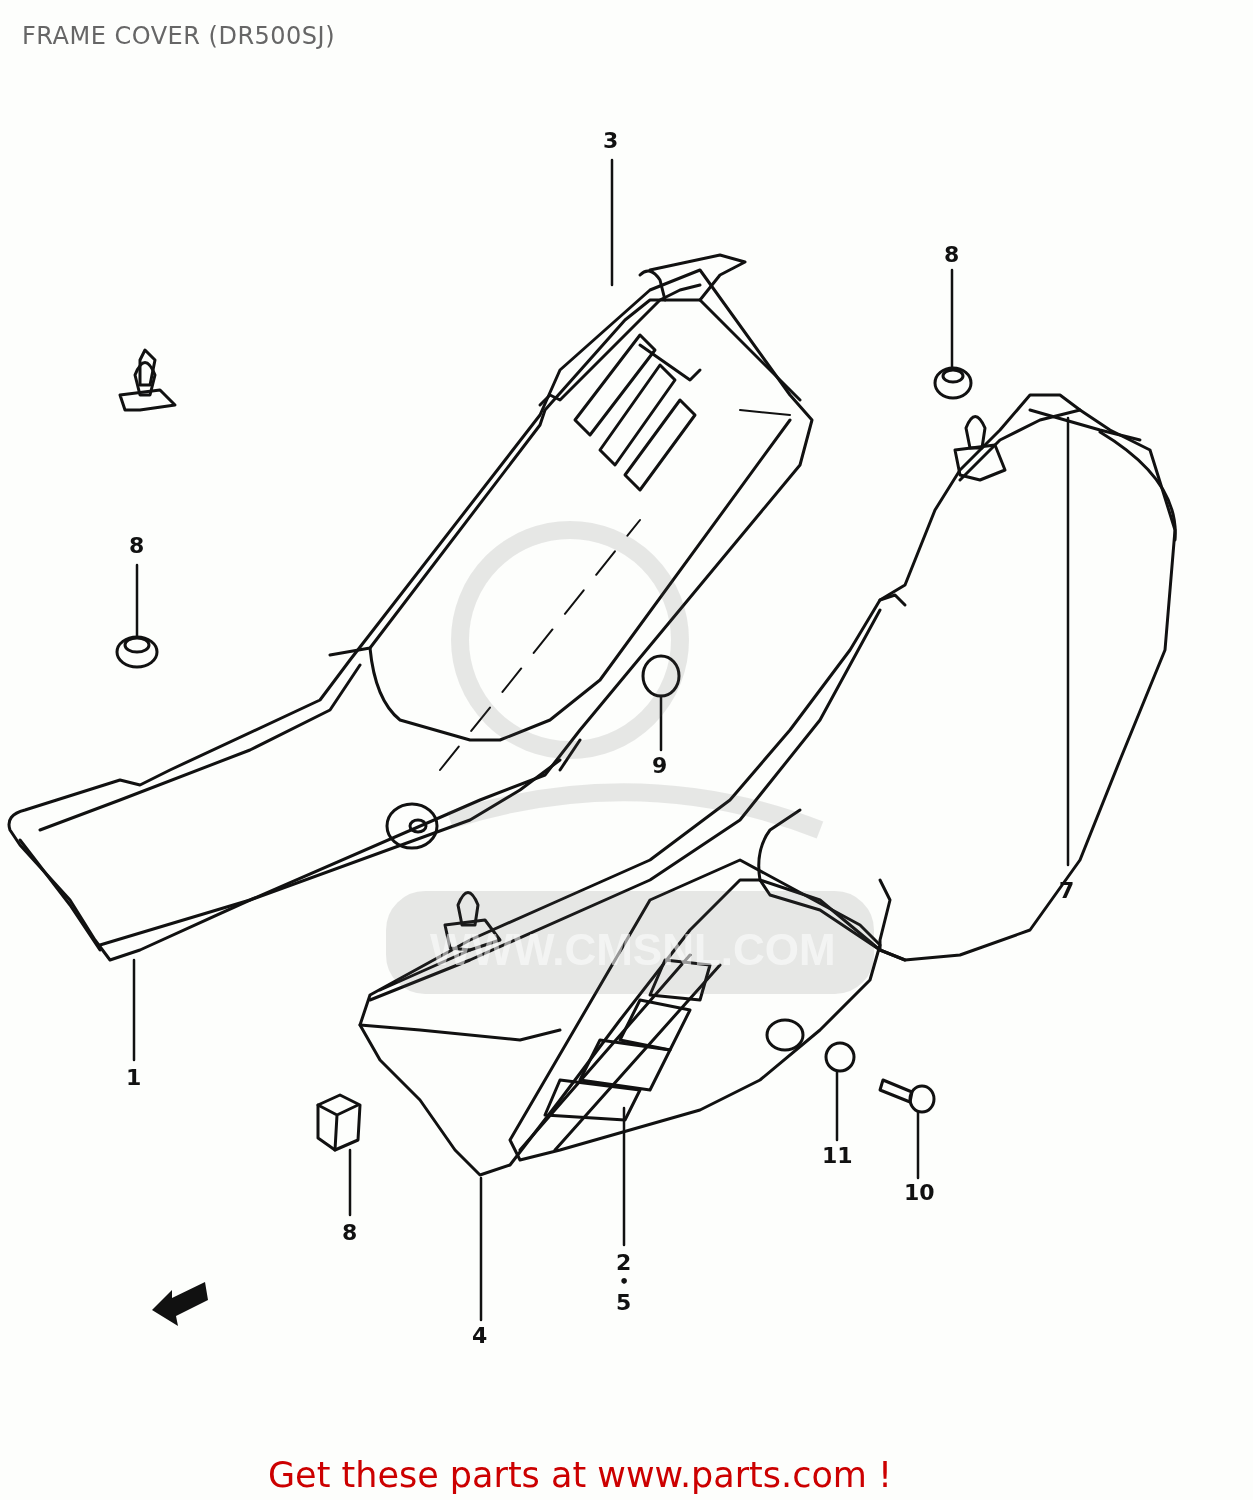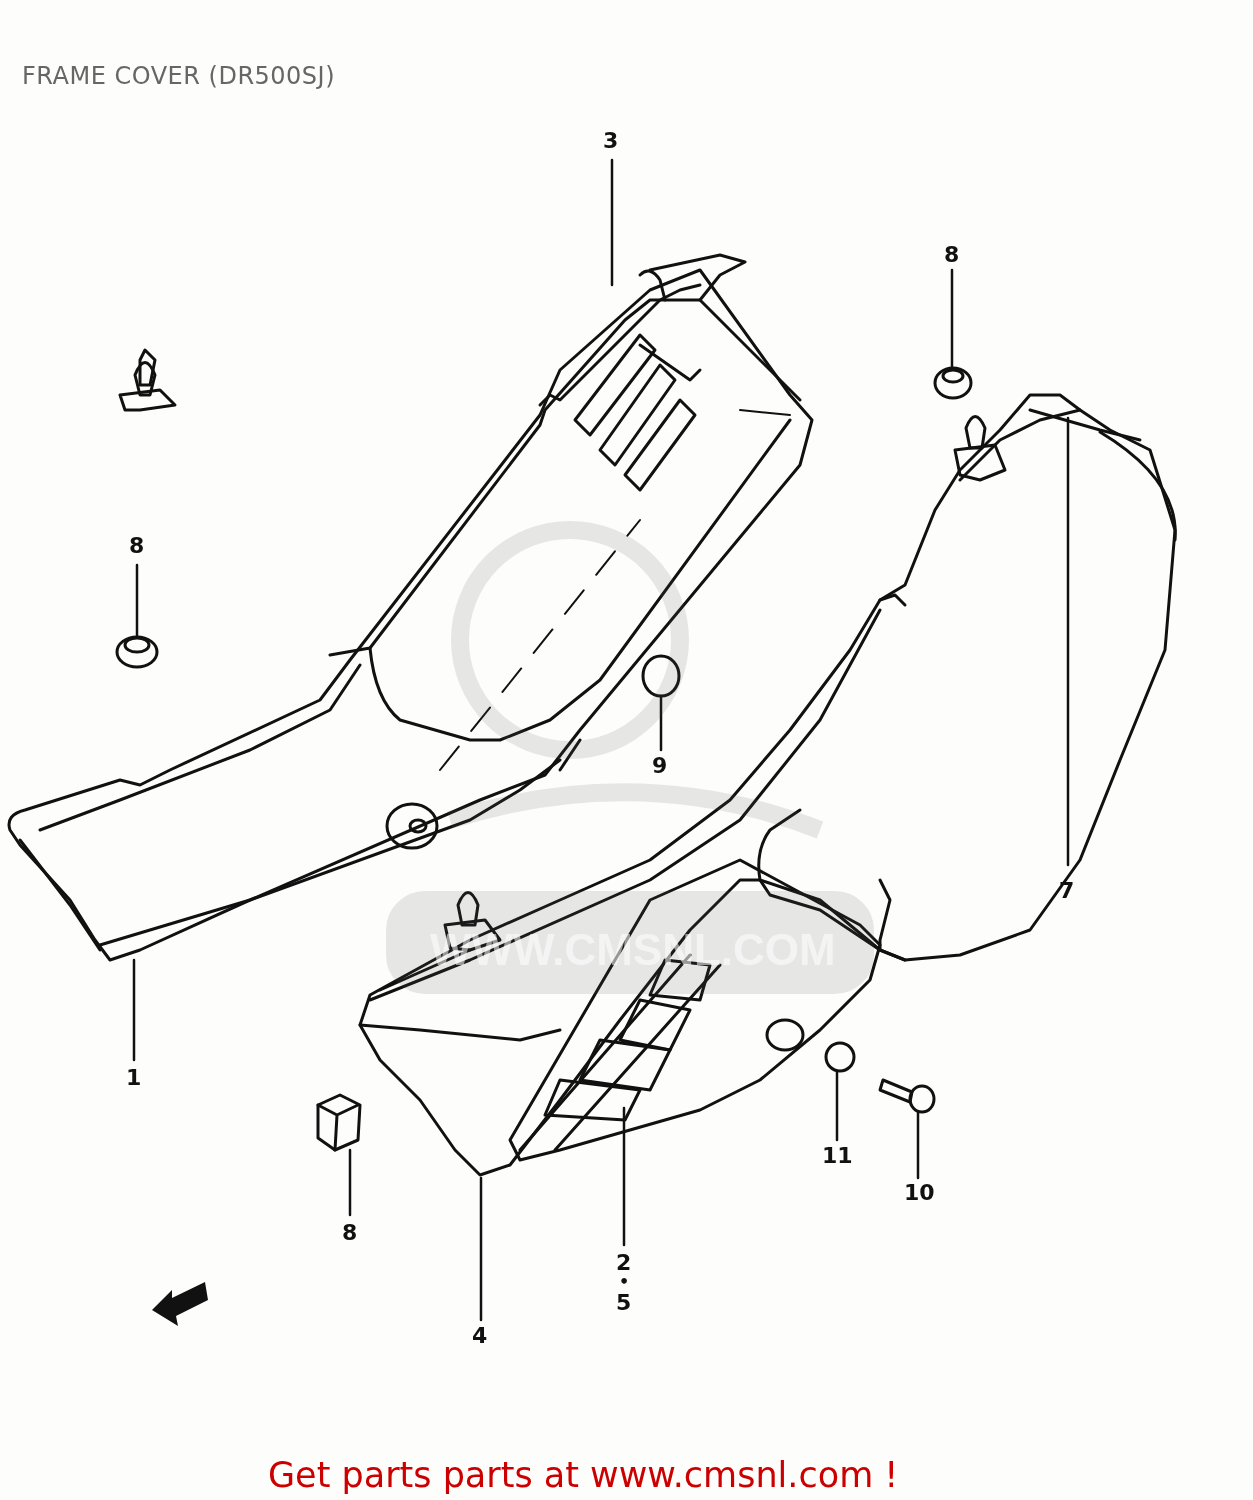--- a/index.html
+++ b/index.html
@@ -1,17 +1,17 @@
 <!DOCTYPE html>
 <html><head>
 <meta charset="utf-8">
 <style>
   html,body{margin:0;padding:0;background:#fdfefc;}
   body{width:1253px;height:1500px;position:relative;overflow:hidden;font-family:"DejaVu Sans",sans-serif;}
-  .title{position:absolute;left:22px;top:22px;font-size:24px;color:#666;letter-spacing:0.5px;margin-top:40px;}
+  .title{position:absolute;left:22px;top:22px;font-size:24px;color:#666;letter-spacing:0.5px;}
   .footer{position:absolute;left:268px;top:1455px;font-size:35px;color:#cc0000;white-space:nowrap;}
   svg.diagram{position:absolute;left:0;top:0;}
   .lbl{font-family:"DejaVu Sans",sans-serif;font-weight:bold;font-size:22px;fill:#111;}
 </style>
 </head>
 <body>
 
 <div class="title">FRAME COVER (DR500SJ)</div>
 
 <svg class="diagram" width="1253" height="1500" viewBox="0 0 1253 1500">
@@ -138,13 +138,13 @@
   </g>
 
   <g opacity="0.13" fill="none" stroke="#555" stroke-width="18">
     <circle cx="570" cy="640" r="110"></circle>
     <path d="M450 820 Q640 760 820 830"></path>
     <rect x="395" y="900" width="470" height="85" rx="30" fill="#555"></rect>
   </g>
   <text x="430" y="965" font-size="44" font-weight="bold" fill="#ffffff" opacity="0.55" font-family="Liberation Sans, sans-serif">WWW.CMSNL.COM</text>
 </svg>
 
-<div class="footer">Get parts parts at www.cmsnl.com !</div>
+<div class="footer">Get these parts at www.parts.com !</div>
 
 </body></html>

